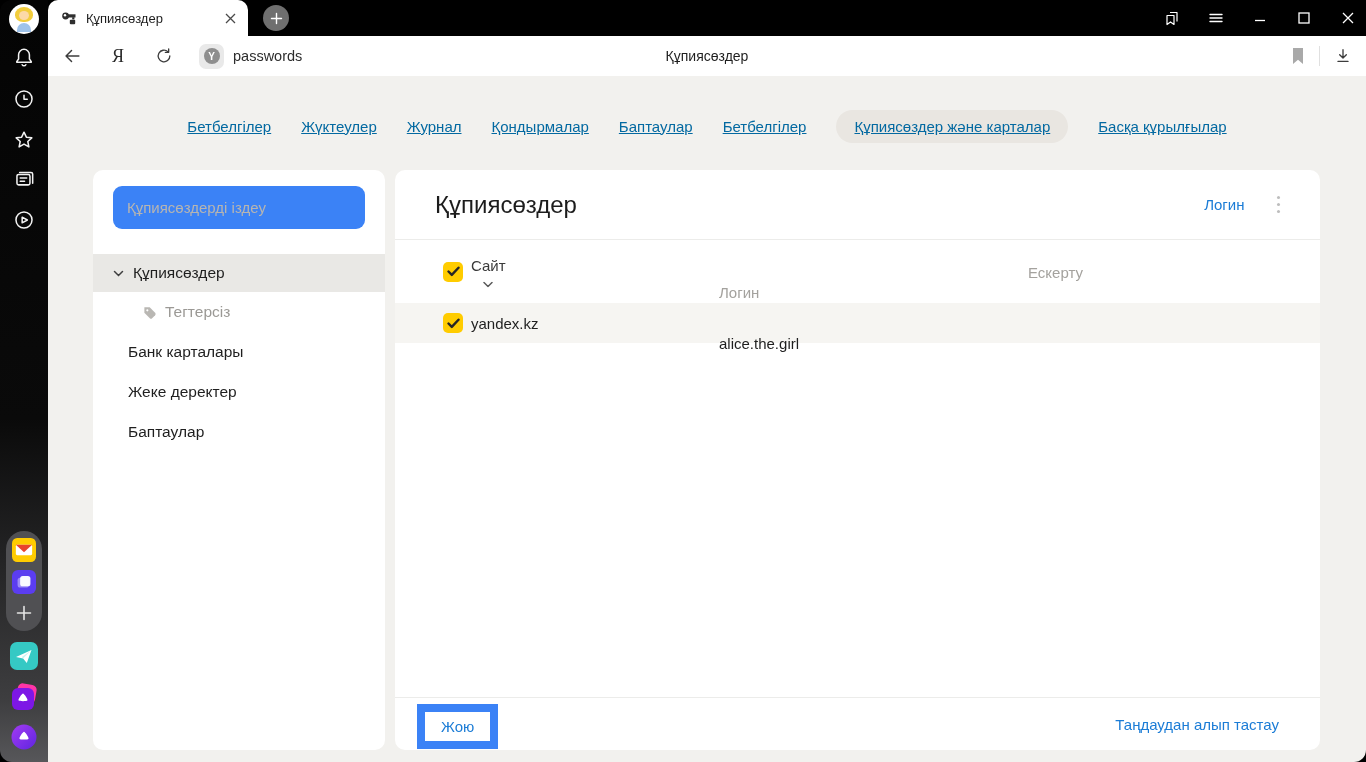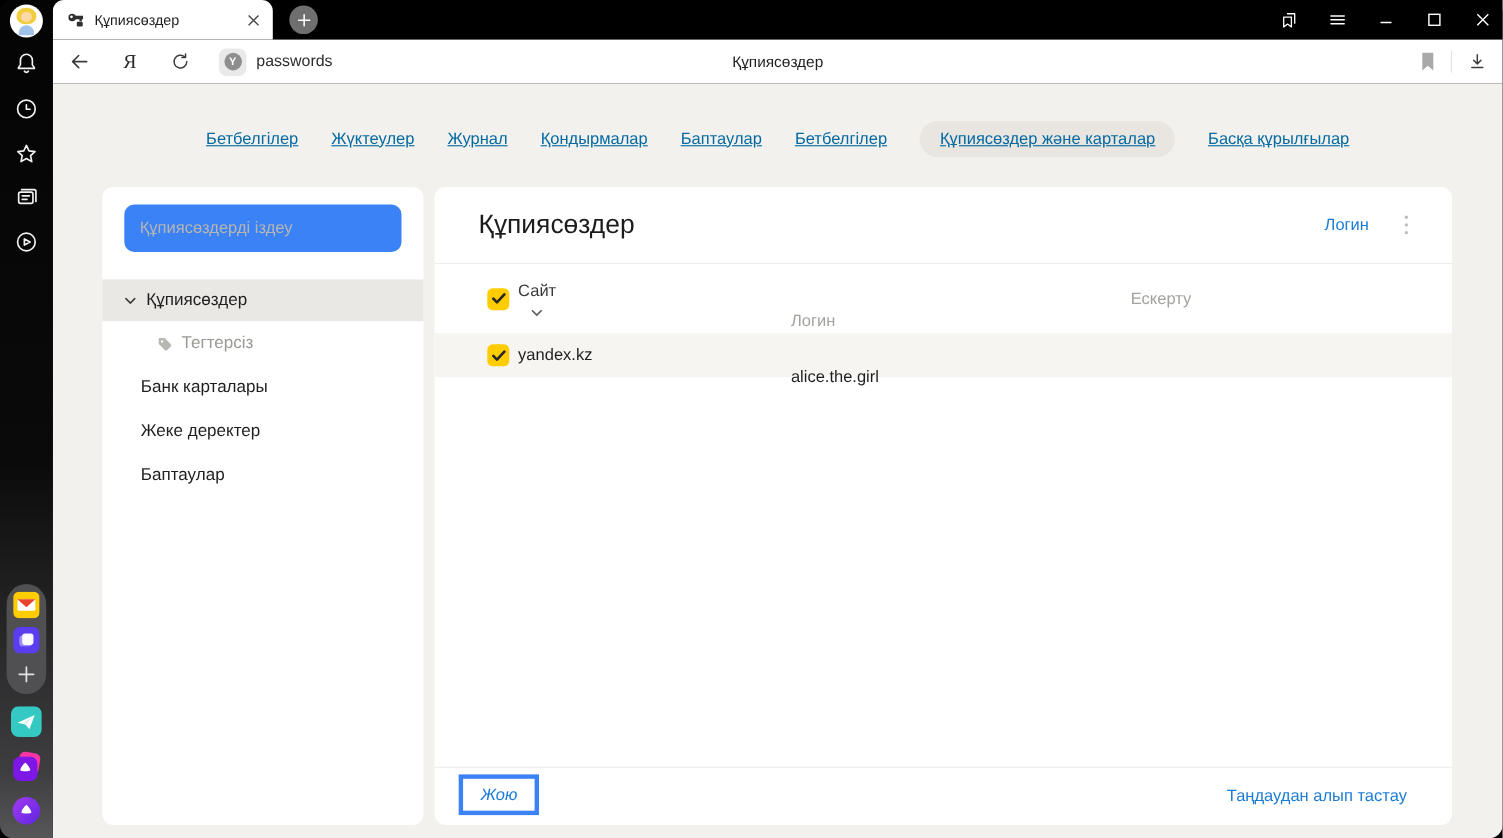--- a/index.html
+++ b/index.html
@@ -85,22 +85,22 @@
   .trow  { position:relative; height:40px; background:#f6f5f2; cursor:pointer; }
   .checkbox { position:absolute; left:48px; top:50%; transform:translateY(-50%); width:20px; height:20px;
               border-radius:5px; background:#ffcc00; display:flex; align-items:center; justify-content:center; cursor:pointer; }
   .col-site  { position:absolute; left:76px; top:50%; transform:translateY(-50%); font-size:15px;
                color:#3a3a3a; display:flex; align-items:center; gap:8px;flex-direction:column; }
   .col-login { position:absolute; left:324px; top:50%; transform:translateY(-50%); font-size:15px; color:#a4a29e;margin-top:20px; }
   .col-note  { position:absolute; left:633px; top:50%; transform:translateY(-50%); font-size:15px; color:#a4a29e; }
   .trow .col-site, .trow .col-login { color:#1f1f1f; }
 
   .main-footer { position:absolute; left:0; right:0; bottom:0; height:53px; border-top:1px solid #ececea; }
-  .delete-box { position:absolute; left:22px; top:6px; border:4px solid #3b82f6;
-                padding:6px 16px; font-size:15px;font-style:italic; }
+  .delete-box { position:absolute; left:22px; top:6px; border:8px solid #3b82f6;
+                padding:6px 16px; font-size:15px; }
   .deselect-link { position:absolute; right:41px; top:50%; transform:translateY(-50%); font-size:15px; }
 </style>
 </head>
 <body>
 
 <div class="screen">
 
   <div class="rail">
     <div class="slot" style="top:4px">
       <div class="avatar">

